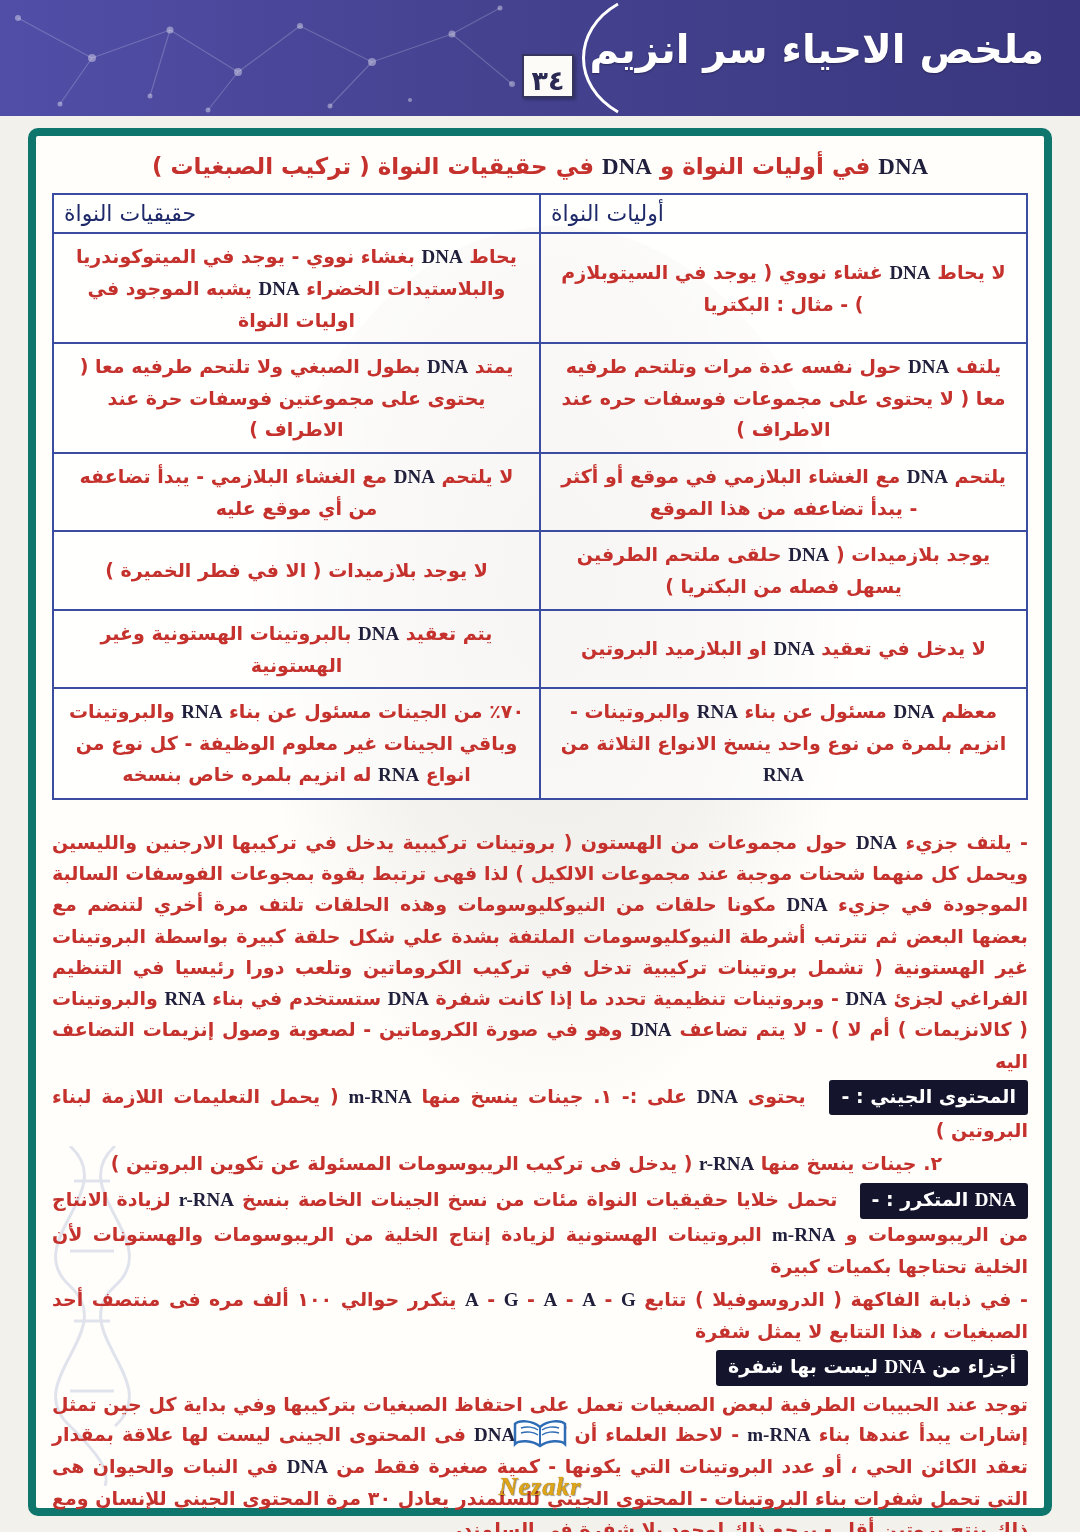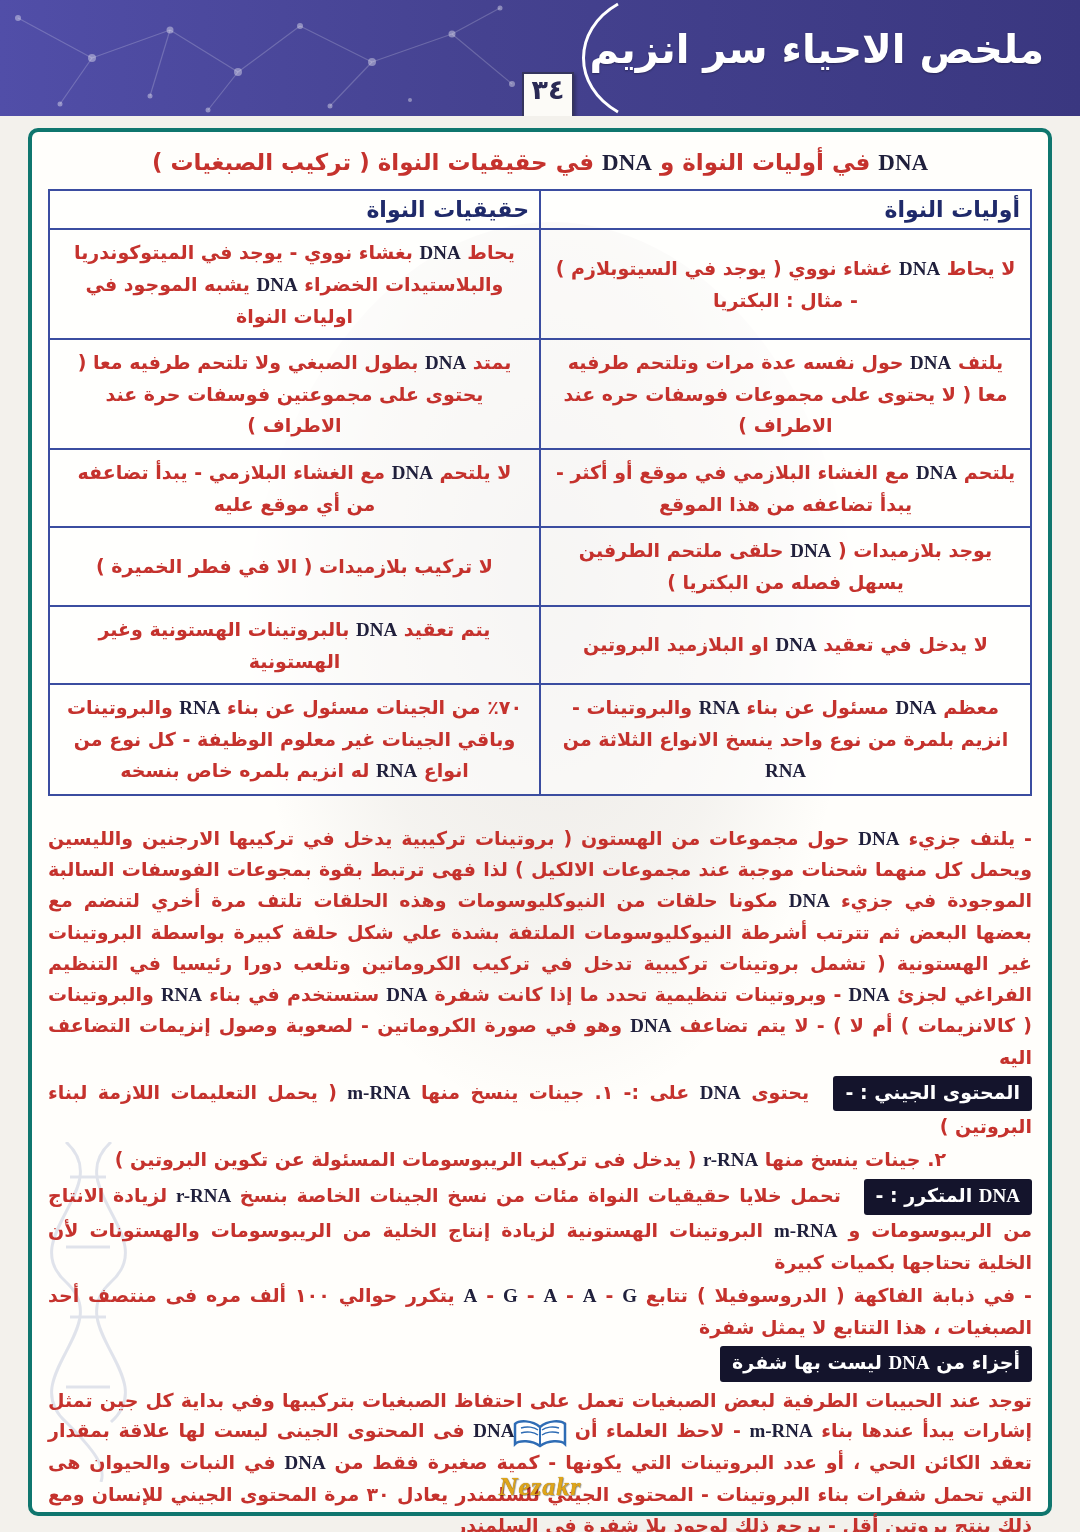--- a/index.html
+++ b/index.html
@@ -16,32 +16,31 @@
     overflow:hidden;
   }
   .net { position:absolute; left:0; top:0; }
   .arc { position:absolute; left:556px; top:0; }
   .header-title {
     position:absolute; right:36px; top:26px;
     color:#ffffff; font-size:40px; font-weight:bold; direction:rtl;
     text-shadow:0 1px 2px rgba(0,0,0,.35);
   }
   .page-box {
-    position:absolute; left:522px; top:54px; width:52px; height:60px;
+    position:absolute; left:522px; top:54px; width:52px; height:44px;
     background:#fcfbf7; border:2.5px solid #35355e;
-    display:flex; align-items:flex-start; justify-content:center;
+    display:flex; align-items:flex-end; justify-content:center;
     font-size:27px; font-weight:bold; color:#2a2a55;
     box-shadow:2px 2px 3px rgba(0,0,0,.25);
-    margin-top:18px;
   }
   
   .frame {
     position:absolute; left:28px; top:128px; width:1024px; height:1388px;
     background:#fffefb;
-    border:4px solid #0f766e; border-radius:10px;
+    border:8px solid #0f766e; border-radius:10px;
     padding:10px 16px 16px 16px;
     direction:rtl;
   }
   .frame-inner { position:relative; z-index:1; }
   .face-watermark {
     position:absolute; z-index:0; left:210px; top:90px; width:620px; height:900px;
     background:radial-gradient(ellipse at 50% 40%, rgba(110,98,90,.13) 0%, rgba(110,98,90,.07) 45%, rgba(110,98,90,0) 70%);
     border-radius:50%;
   }
   .helix-doodle { position:absolute; z-index:0; left:-6px; top:1010px; opacity:.5; }
@@ -49,21 +48,21 @@
     text-align:center; font-size:23px; font-weight:bold; color:#c5322d;
     margin:4px 0 10px 0; line-height:1.4;
   }
   
   table.cmp {
     width:100%; border-collapse:collapse; border:2.5px solid #3b4da0;
     background:rgba(255,255,255,.55);
   }
   table.cmp th {
     width:50%; border:2px solid #3b4da0; padding:6px 10px;
-    font-size:22px; font-weight:bold; color:#1f2a6a; text-align:right;
+    font-size:22px; font-weight:normal; color:#1f2a6a; text-align:left;
   }
   table.cmp td {
     border:2px solid #3b4da0; padding:7px 14px;
     font-size:19px; font-weight:bold; color:#c5322d;
     text-align:center; line-height:1.62; vertical-align:middle;
   }
   
   .ltn { font-family:"Liberation Serif","DejaVu Serif",serif; color:#20203c; font-weight:bold; }
   
   .para {
@@ -166,21 +165,21 @@
         <tr>
           <td class="rich">يلتف <span class="ltn">DNA</span> حول نفسه عدة مرات وتلتحم طرفيه معا ( لا يحتوى على مجموعات فوسفات حره عند الاطراف )</td>
           <td class="rich">يمتد <span class="ltn">DNA</span> بطول الصبغي ولا تلتحم طرفيه معا ( يحتوى على مجموعتين فوسفات حرة عند الاطراف )</td>
         </tr>
         <tr>
           <td class="rich">يلتحم <span class="ltn">DNA</span> مع الغشاء البلازمي في موقع أو أكثر - يبدأ تضاعفه من هذا الموقع</td>
           <td class="rich">لا يلتحم <span class="ltn">DNA</span> مع الغشاء البلازمي - يبدأ تضاعفه من أي موقع عليه</td>
         </tr>
         <tr>
           <td class="rich">يوجد بلازميدات ( <span class="ltn">DNA</span> حلقى ملتحم الطرفين يسهل فصله من البكتريا )</td>
-          <td class="rich">لا تركيب بلازميدات ( الا في فطر الخميرة )</td>
+          <td class="rich">لا يوجد بلازميدات ( الا في فطر الخميرة )</td>
         </tr>
         <tr>
           <td class="rich">لا يدخل في تعقيد <span class="ltn">DNA</span> او البلازميد البروتين</td>
           <td class="rich">يتم تعقيد <span class="ltn">DNA</span> بالبروتينات الهستونية وغير الهستونية</td>
         </tr>
         <tr>
           <td class="rich">معظم <span class="ltn">DNA</span> مسئول عن بناء <span class="ltn">RNA</span> والبروتينات - انزيم بلمرة من نوع واحد ينسخ الانواع الثلاثة من <span class="ltn">RNA</span></td>
           <td class="rich">٧٠٪ من الجينات مسئول عن بناء <span class="ltn">RNA</span> والبروتينات وباقي الجينات غير معلوم الوظيفة - كل نوع من انواع <span class="ltn">RNA</span> له انزيم بلمره خاص بنسخه</td>
         </tr>
       </tbody>

